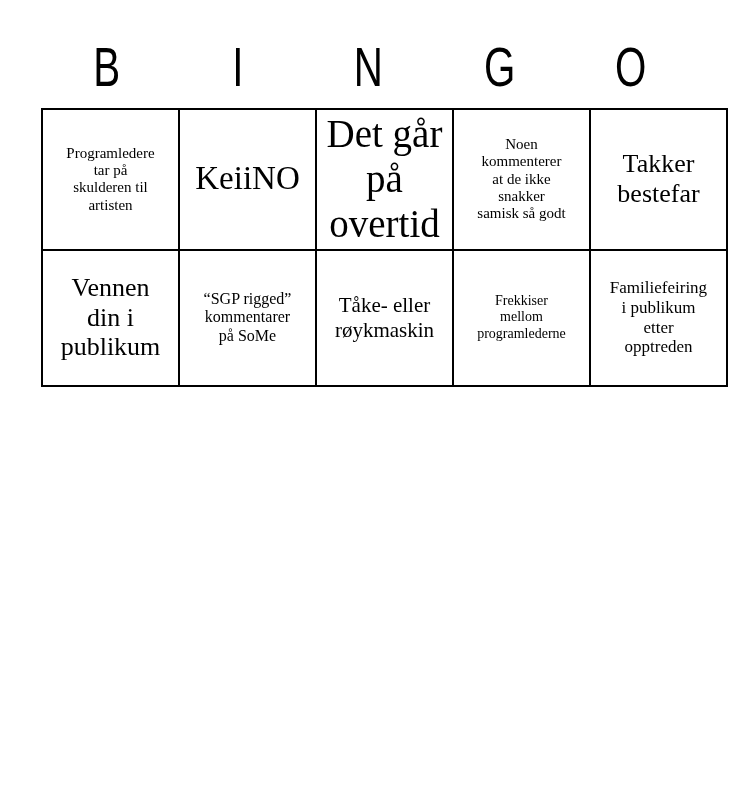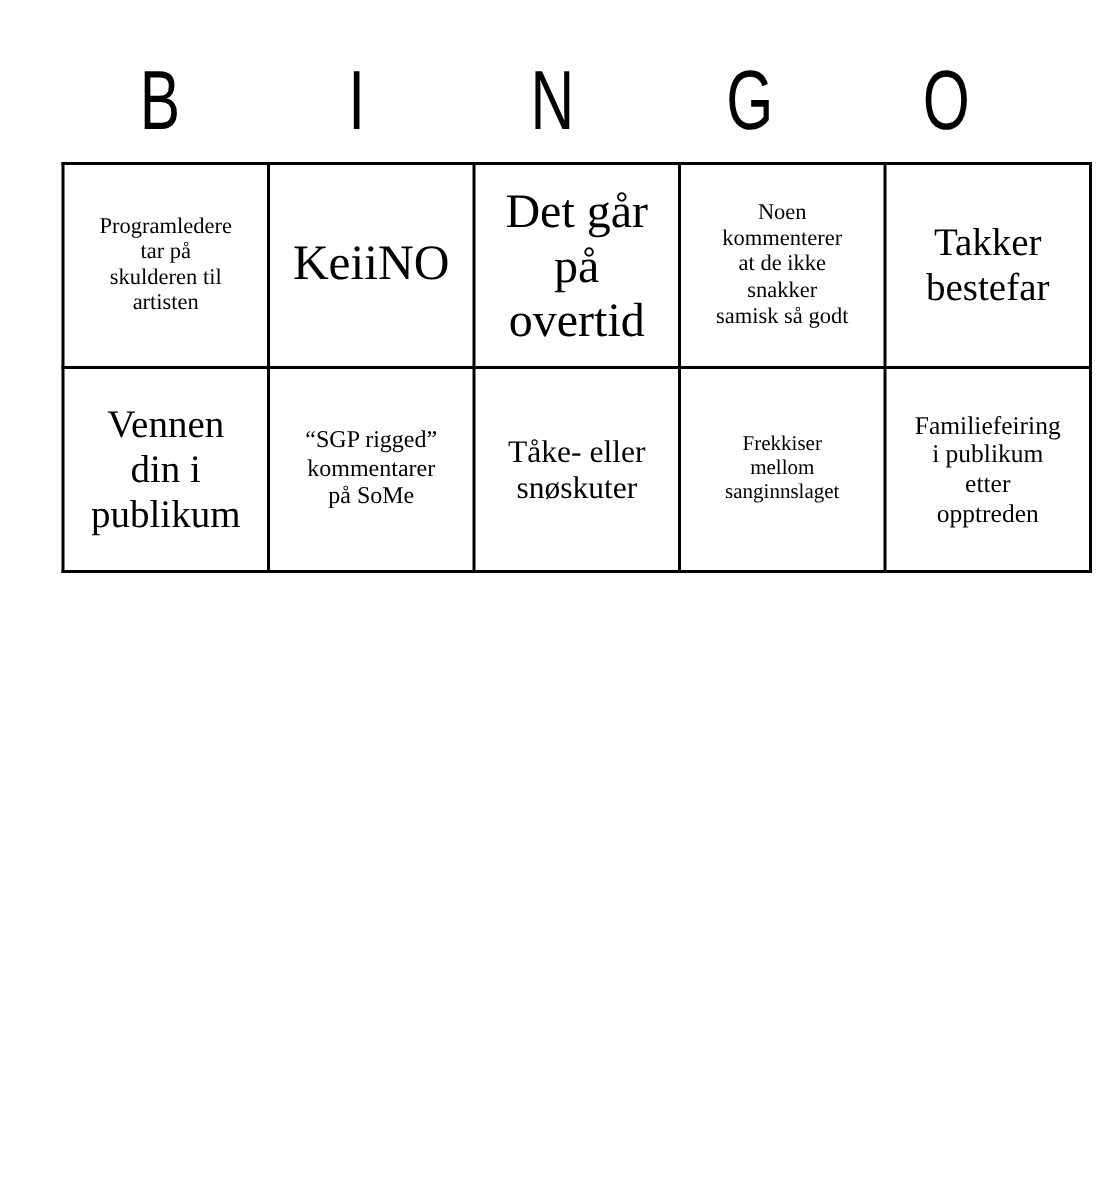--- a/index.html
+++ b/index.html
@@ -82,42 +82,42 @@
 </div>
 
 <table class="bingo-grid">
   <tbody>
     <tr>
       <td style="font-size:15px">Programledere
 tar på
 skulderen til
 artisten</td>
       <td style="font-size:33px">KeiiNO</td>
-      <td style="font-size:32px">Det går
+      <td style="font-size:39px">Det går
 på
 overtid</td>
       <td style="font-size:15px">Noen
 kommenterer
 at de ikke
 snakker
 samisk så godt</td>
       <td style="font-size:26px">Takker
 bestefar</td>
     </tr>
     <tr>
       <td style="font-size:26px">Vennen
 din i
 publikum</td>
       <td style="font-size:16px">“SGP rigged”
 kommentarer
 på SoMe</td>
       <td style="font-size:21px">Tåke- eller
-snøskuter</td>
+røykmaskin</td>
       <td style="font-size:14px">Frekkiser
 mellom
-sanginnslaget</td>
+programlederne</td>
       <td style="font-size:17px">Familiefeiring
 i publikum
 etter
 opptreden</td>
     </tr>
   </tbody>
 </table>
 
 </body></html>

